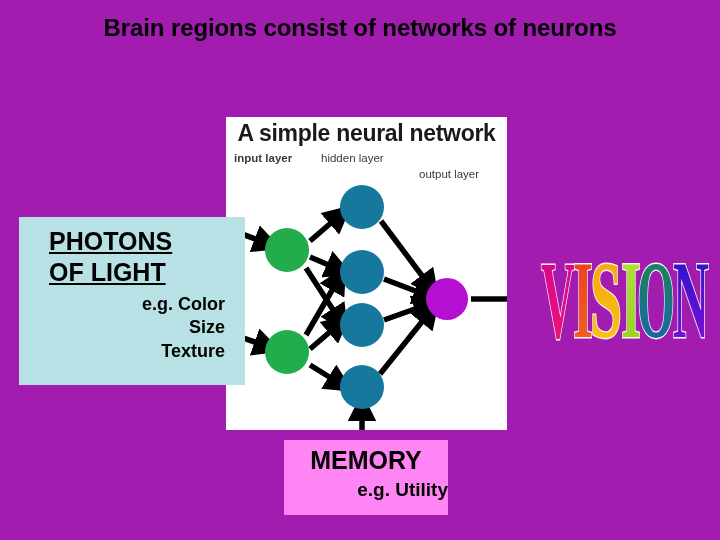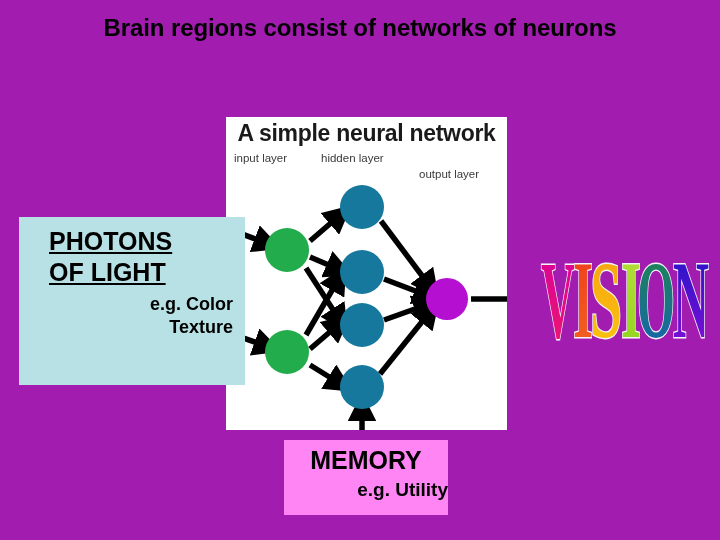--- a/index.html
+++ b/index.html
@@ -57,21 +57,21 @@
     font-weight: 700;
     letter-spacing: -0.3px;
   }
   .layer-label {
     position: absolute;
     top: 35px;
     font-size: 11.5px;
     color: #3a3a3a;
     white-space: nowrap;
   }
-  #label-input  { left: 8px; }
+  #label-input  { left: 8px; font-weight: bold; }
   #label-hidden { left: 95px; }
   #label-output { left: 193px; margin-top: 16px; }
 
   #nn-svg {
     position: absolute;
     left: 0;
     top: 0;
     width: 281px;
     height: 313px;
   }
@@ -95,21 +95,21 @@
     padding-left: 30px;
   }
   #photons-title .line { display: block; text-decoration: underline; }
   #photons-eg {
     margin-top: 6px;
     font-size: 18px;
     font-weight: bold;
     color: #000;
     line-height: 1.3;
     text-align: right;
-    padding-right: 12px;
+    padding-right: 20px;
   }
   #photons-eg .line { display: block; }
 
   
   #memory-box {
     position: absolute;
     left: 284px;
     top: 440px;
     width: 164px;
     height: 75px;
@@ -200,20 +200,21 @@
     </svg>
   </div>
 
   <div id="photons-box">
     <div id="photons-title">
       <span class="line">PHOTONS</span>
       <span class="line">OF LIGHT</span>
     </div>
     <div id="photons-eg">
       <span class="line">e.g. Color</span>
+      <span class="line">Size</span>
       <span class="line">Texture</span>
     </div>
   </div>
 
   <div id="memory-box">
     <div id="memory-title">MEMORY</div>
     <div id="memory-eg">e.g. Utility</div>
   </div>
 
   <svg id="vision-art" viewBox="0 0 170 108">

